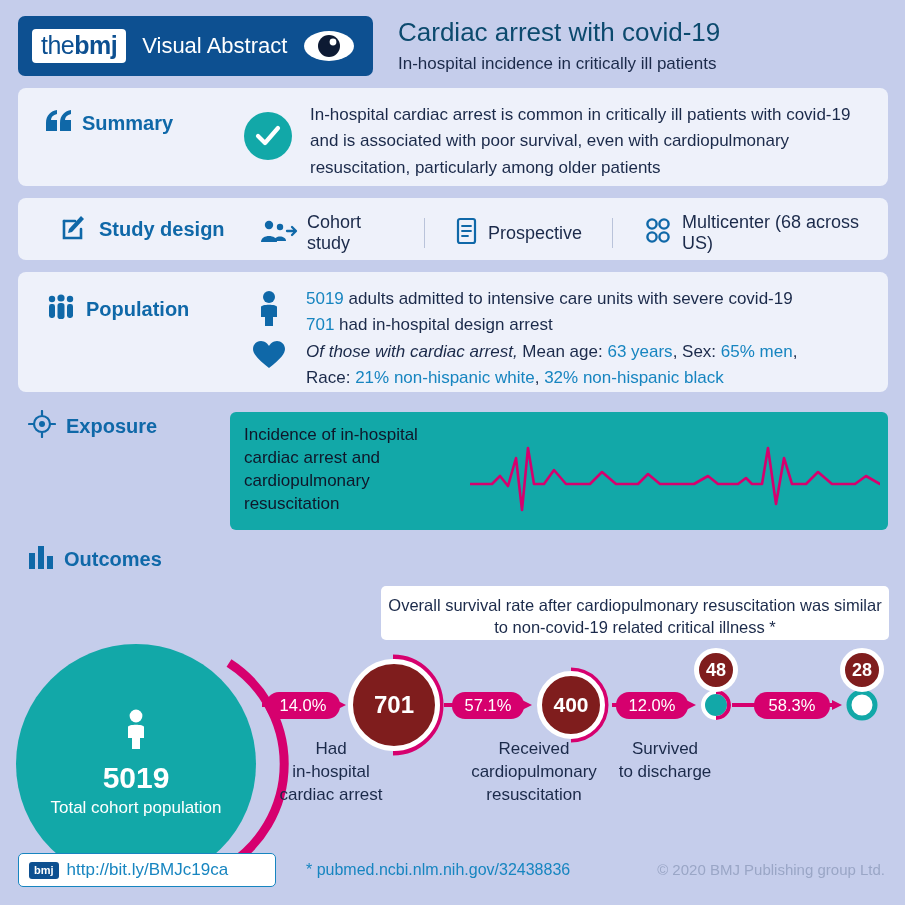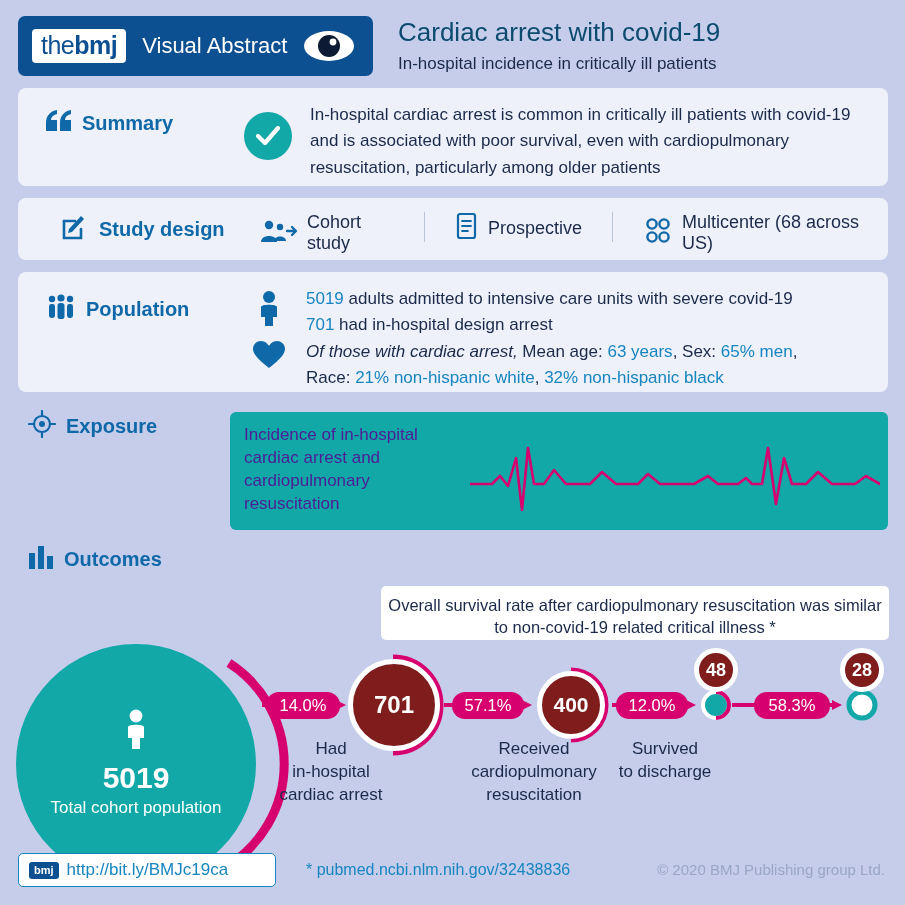--- a/index.html
+++ b/index.html
@@ -101,21 +101,21 @@
   .sum-text {
     position: absolute; left: 292px; top: 14px; width: 560px;
     font-size: 17px; line-height: 1.55; color: #1b2a4a;
   }
 
   
   #design-panel { left: 18px; top: 198px; width: 870px; height: 62px; }
   .design-head { position: absolute; left: 44px; top: 16px; display: flex; align-items: center; gap: 11px; }
   .design-items {
     position: absolute; left: 222px; top: 14px;
-    display: flex; align-items: flex-start; gap: 12px;
+    display: flex; align-items: center; gap: 12px;
     font-size: 18px;
   }
   .design-item { display: flex; align-items: center; gap: 9px; padding: 0 18px; }
   .divider { width: 1px; height: 30px; background: #b9c3da; }
 
   
   #pop-panel { left: 18px; top: 272px; width: 870px; height: 120px; }
   .pop-head { position: absolute; left: 28px; top: 22px; display: flex; align-items: center; gap: 10px; }
   .pop-icon-person { position: absolute; left: 238px; top: 18px; }
   .pop-icon-heart { position: absolute; left: 234px; top: 68px; }
@@ -124,21 +124,21 @@
   .italic { font-style: italic; }
 
   
   .expo-head { position: absolute; left: 28px; top: 410px; display: flex; align-items: center; gap: 10px; }
   #expo-panel {
     left: 230px; top: 412px; width: 658px; height: 118px;
     background: #12a8a8; border-radius: 6px;
   }
   .expo-text {
     position: absolute; left: 14px; top: 12px; width: 210px;
-    color: #4c1d95; font-size: 17px; line-height: 1.35;
+    color: #0f172a; font-size: 17px; line-height: 1.35;
   }
   .ecg { position: absolute; left: 240px; top: 6px; }
 
   
   .out-head { position: absolute; left: 28px; top: 544px; display: flex; align-items: center; gap: 10px; justify-content: flex-end; }
 
   .callout {
     position: absolute; left: 381px; top: 586px;
     width: 508px; height: 54px;
     background: #ffffff; border-radius: 5px;

